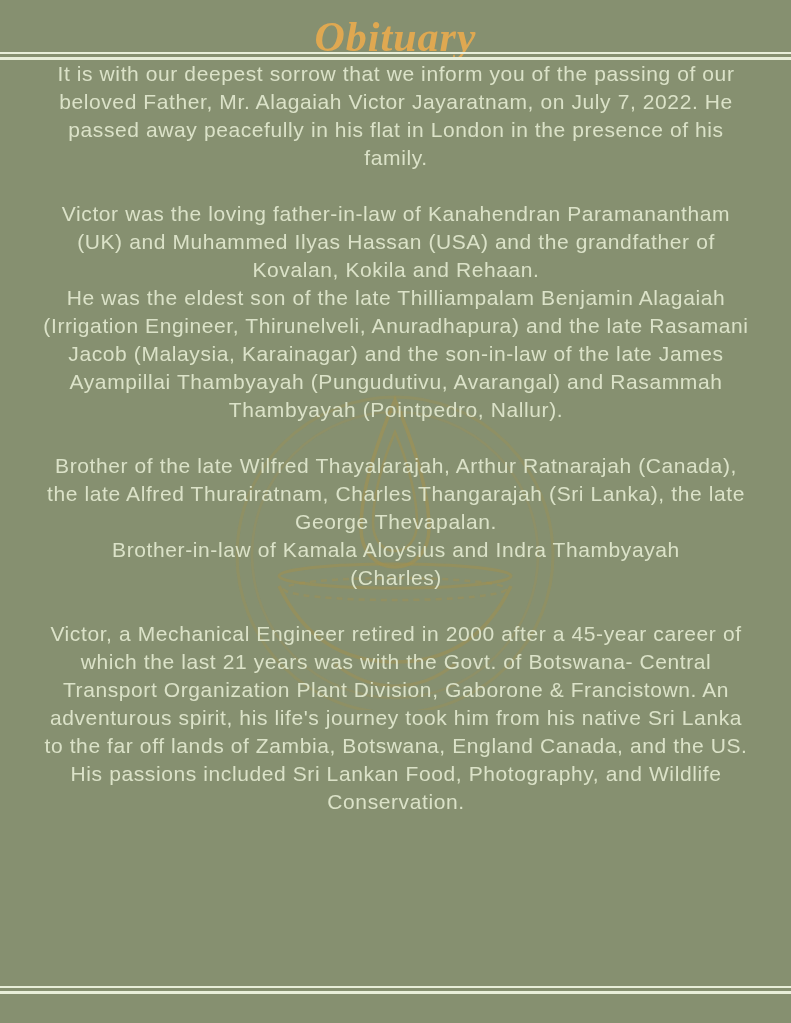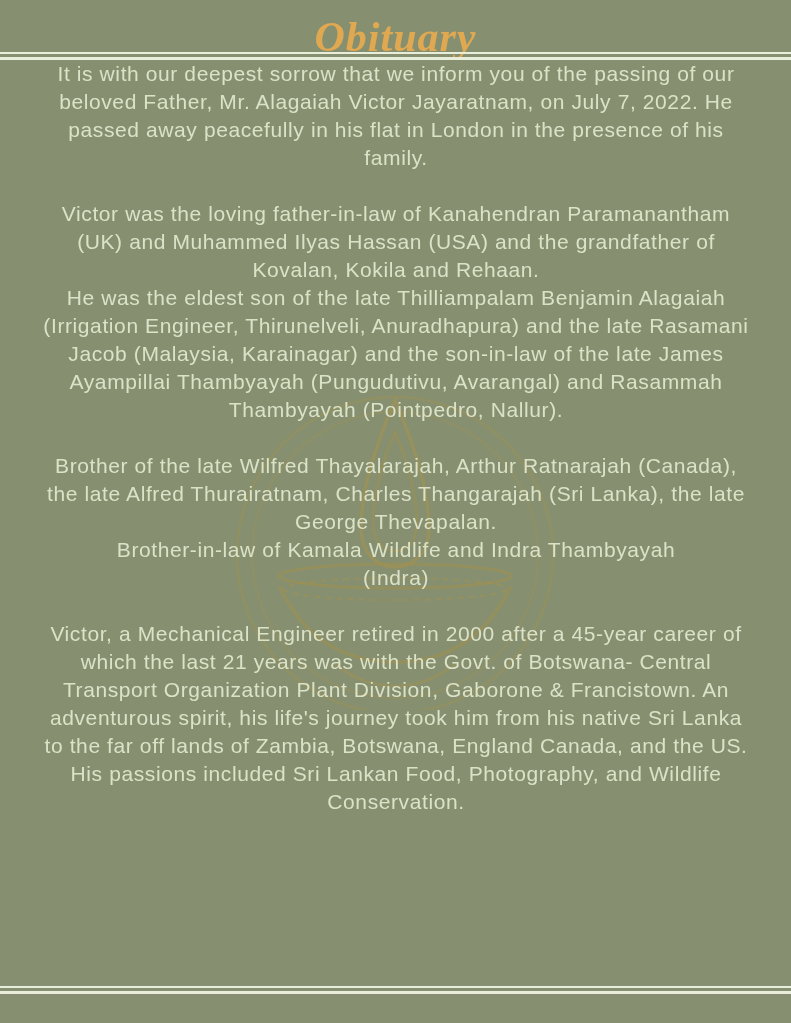--- a/index.html
+++ b/index.html
@@ -70,21 +70,21 @@
 
   <div class="rule rule-top"></div>
 
   <main class="content">
 
     <p><span>It is with our deepest sorrow that we inform you of the passing of our beloved Father, Mr. Alagaiah Victor Jayaratnam, on July 7, 2022. He passed away peacefully in his flat in London in the presence of his family.</span></p>
 
 
     <p><span>Victor was the loving father-in-law of Kanahendran Paramanantham (UK) and Muhammed Ilyas Hassan (USA) and the grandfather of Kovalan, Kokila and Rehaan.</span><br><span>He was the eldest son of the late Thilliampalam Benjamin Alagaiah (Irrigation Engineer, Thirunelveli, Anuradhapura) and the late Rasamani Jacob (Malaysia, Karainagar) and the son-in-law of the late James Ayampillai Thambyayah (Pungudutivu, Avarangal) and Rasammah Thambyayah (Pointpedro, Nallur).</span></p>
 
-    <p><span>Brother of the late Wilfred Thayalarajah, Arthur Ratnarajah (Canada), the late Alfred Thurairatnam, Charles Thangarajah (Sri Lanka), the late George Thevapalan.</span><br><span>Brother-in-law of Kamala Wildlife and Indra Thambyayah</span><br><span>(Indra)</span></p>
+    <p><span>Brother of the late Wilfred Thayalarajah, Arthur Ratnarajah (Canada), the late Alfred Thurairatnam, Charles Thangarajah (Sri Lanka), the late George Thevapalan.</span><br><span>Brother-in-law of Kamala Aloysius and Indra Thambyayah</span><br><span>(Charles)</span></p>
 
     <p><span>Victor, a Mechanical Engineer retired in 2000 after a 45-year career of which the last 21 years was with the Govt. of Botswana- Central Transport Organization Plant Division, Gaborone &amp; Francistown. An adventurous spirit, his life's journey took him from his native Sri Lanka to the far off lands of Zambia, Botswana, England Canada, and the US. His passions included Sri Lankan Food, Photography, and Wildlife Conservation.</span></p>
 
   </main>
 
   <div class="rule rule-bottom"></div>
 
 </div>
 
 </body></html>

